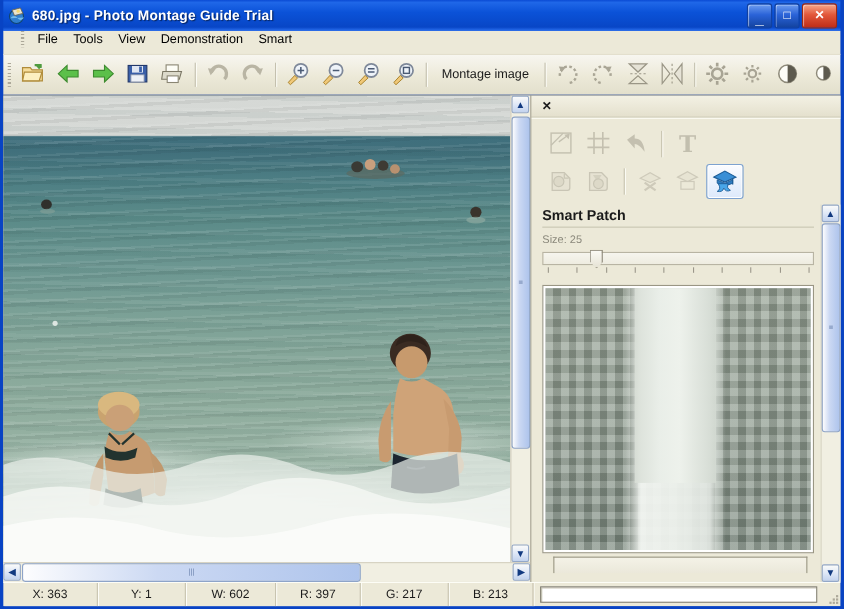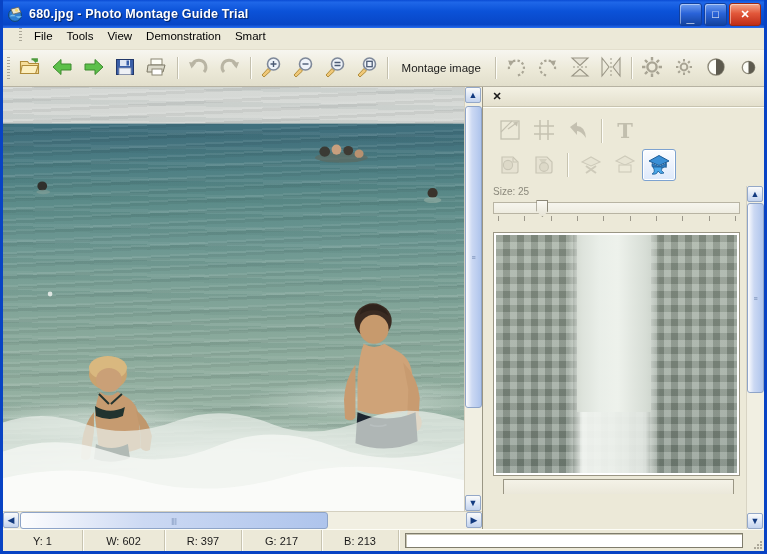--- a/index.html
+++ b/index.html
@@ -633,20 +633,21 @@
                   <path d="M5 10.5 L12 13.6 L19 10.5 v3 q-7 4 -14 0 z" fill="#2f7cc0" stroke="#1c5c96" stroke-width=".8"></path>
                   <path d="M6 14 q3 5 -1 7 q5 1 6 -3 q2 4 6 2 q-4 -2 -2 -6 z" fill="#49a6e8" stroke="#1c5c96" stroke-width=".8"></path>
                 </svg>
               </span>
             </div>
           </div>
         </div>
 
         <div class="panel-scrollwrap">
           <div class="panel-content">
+            <div class="sp-title">Smart Patch</div>
             <div class="sp-size">Size: 25</div>
             <div class="slider">
               <div class="track"></div>
               <div class="thumb" id="slider-thumb" style="left: calc(20% - 6px);"></div>
             </div>
             <div class="ticks" id="slider-ticks">
                 <i style="left: 2%;"></i>
                 <i style="left: 12.6667%;"></i>
                 <i style="left: 23.3333%;"></i>
                 <i style="left: 34%;"></i>
@@ -670,20 +671,21 @@
               <span class="grip-dots">≡</span>
             </div>
             <div class="sb-arrow" style="position:absolute;left:0;bottom:0;">▼</div>
           </div>
         </div>
       </div>
     </div>
   </div>
 
   <div class="status">
+    <div class="st-cell" style="flex:0 0 86px;">X: 363</div>
     <div class="st-cell" style="flex:0 0 80px;">Y: 1</div>
     <div class="st-cell" style="flex:0 0 82px;">W: 602</div>
     <div class="st-cell" style="flex:0 0 77px;">R: 397</div>
     <div class="st-cell" style="flex:0 0 80px;">G: 217</div>
     <div class="st-cell" style="flex:0 0 77px;">B: 213</div>
     <div class="st-field">
       <div class="inp" placeholder=""></div>
     </div>
     <div class="grip-corner">
       <i style="right:2px;bottom:2px;"></i>

